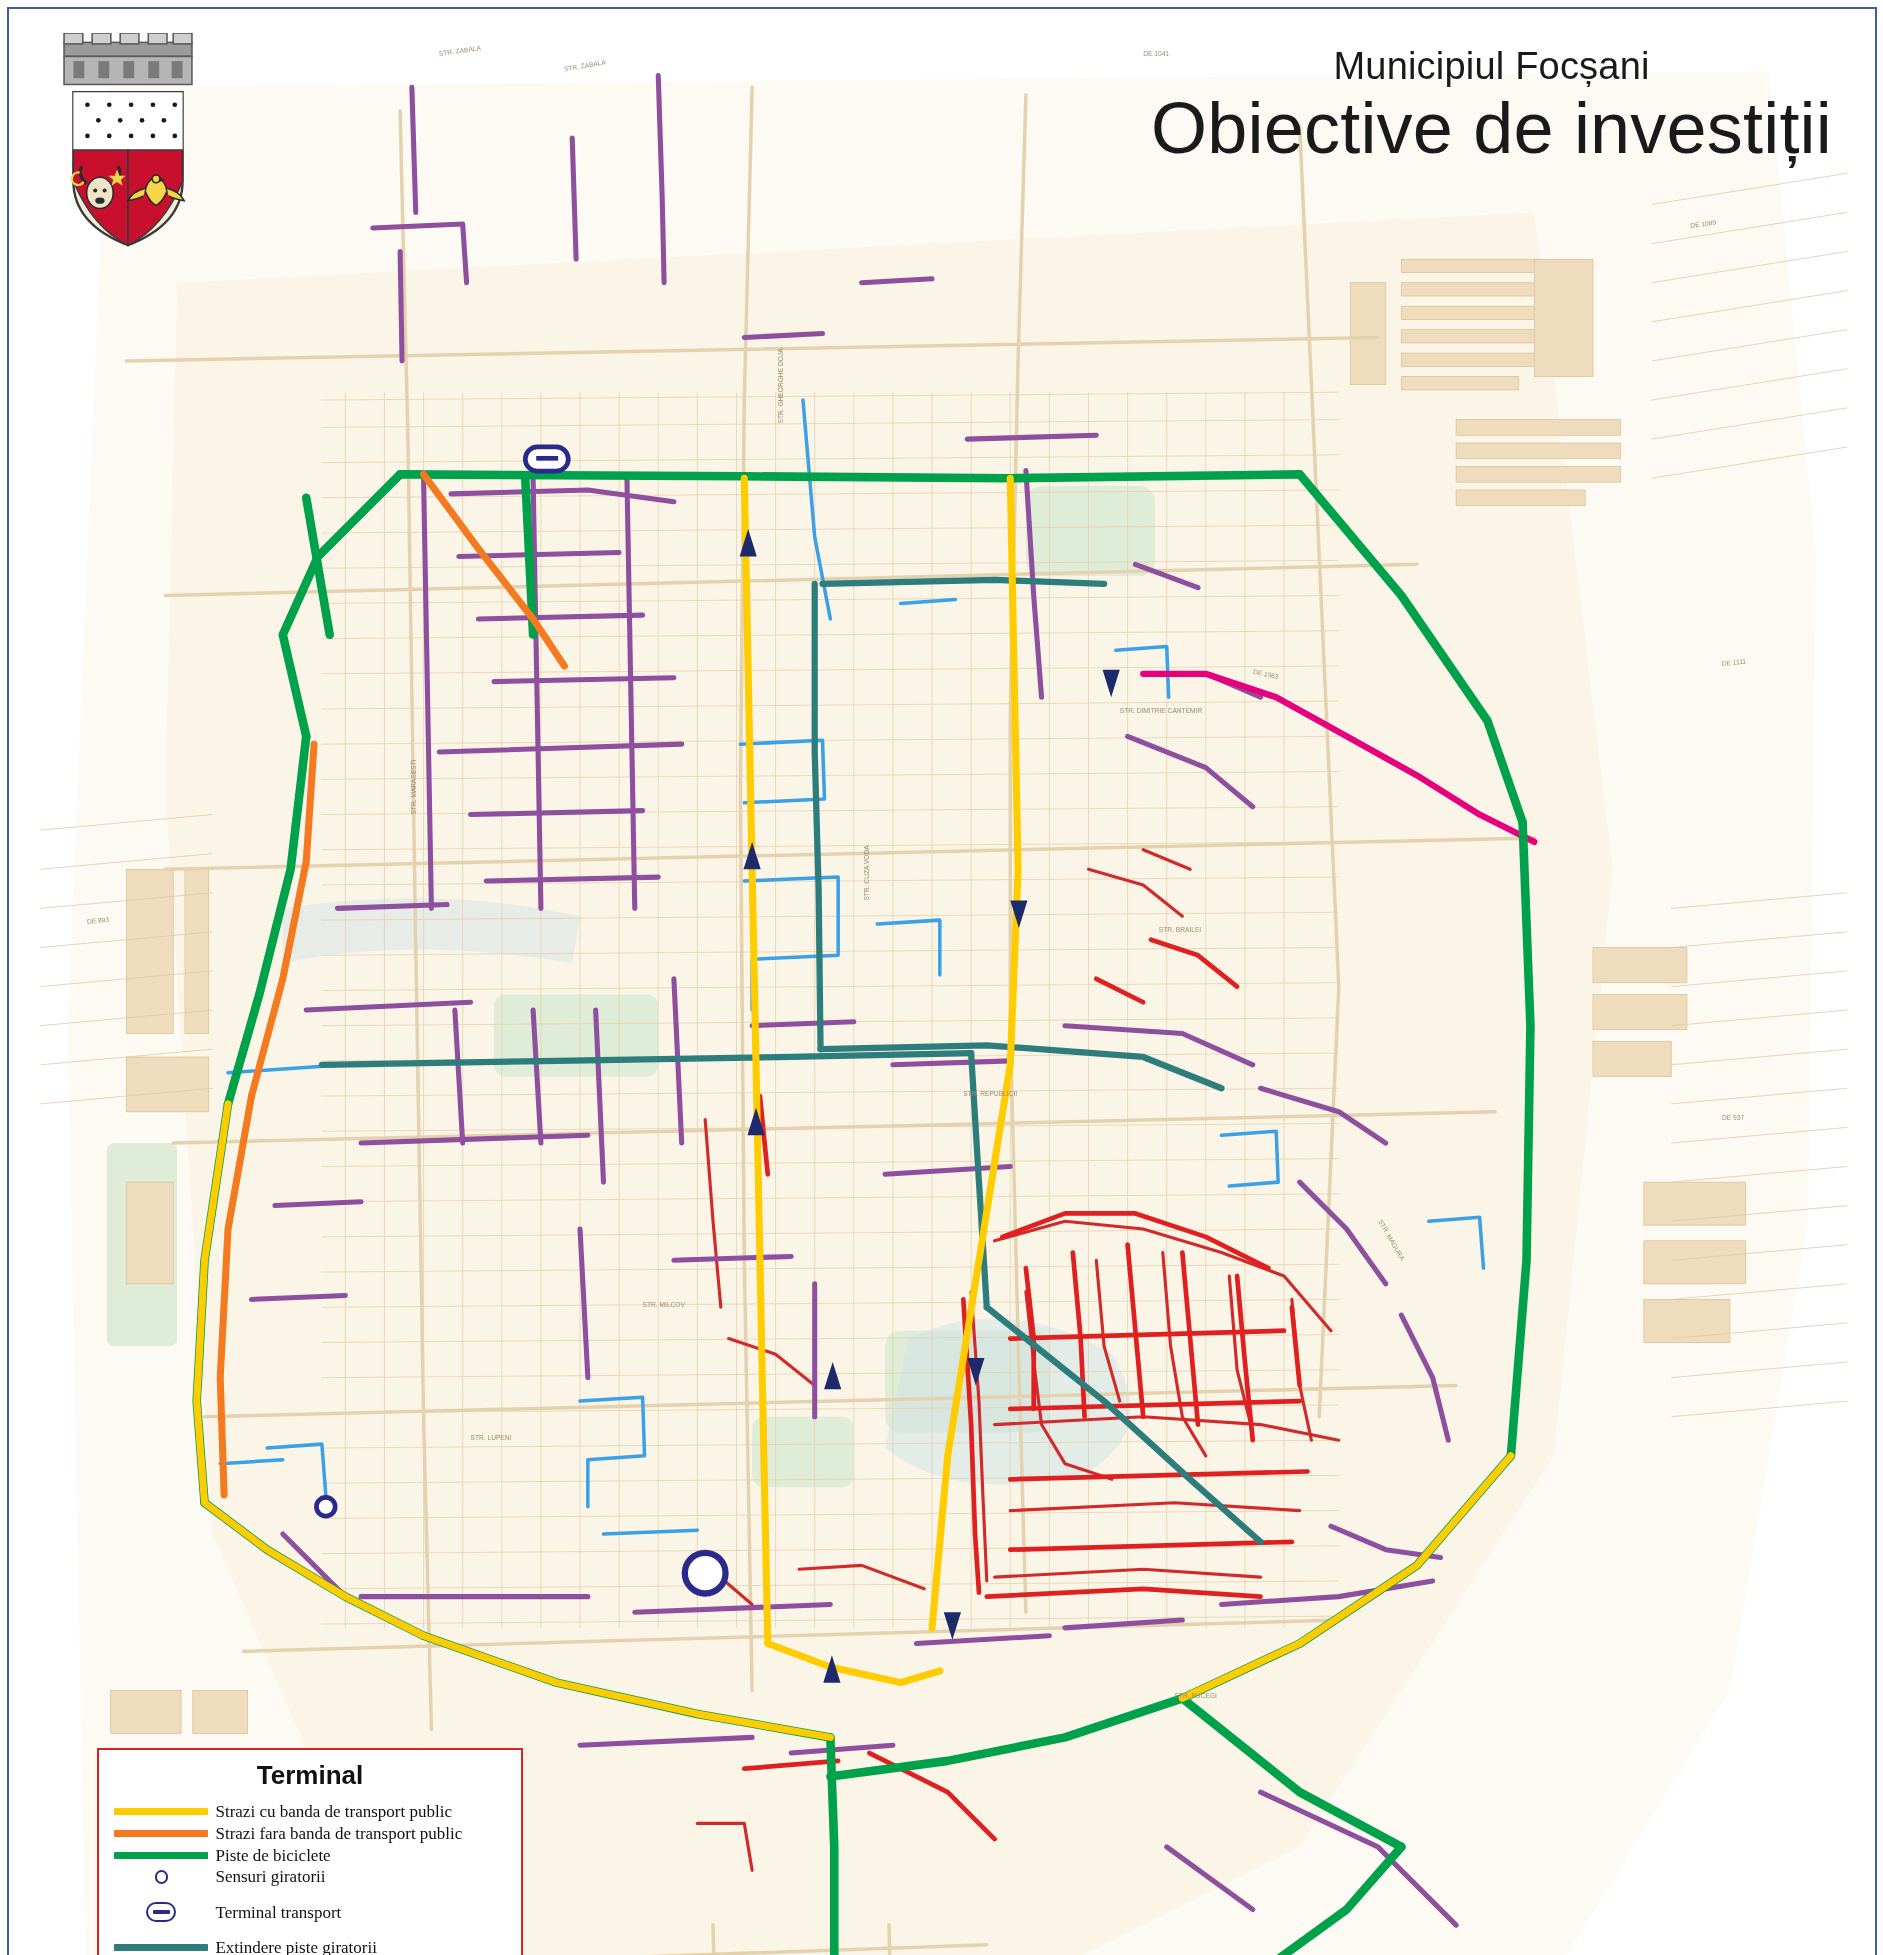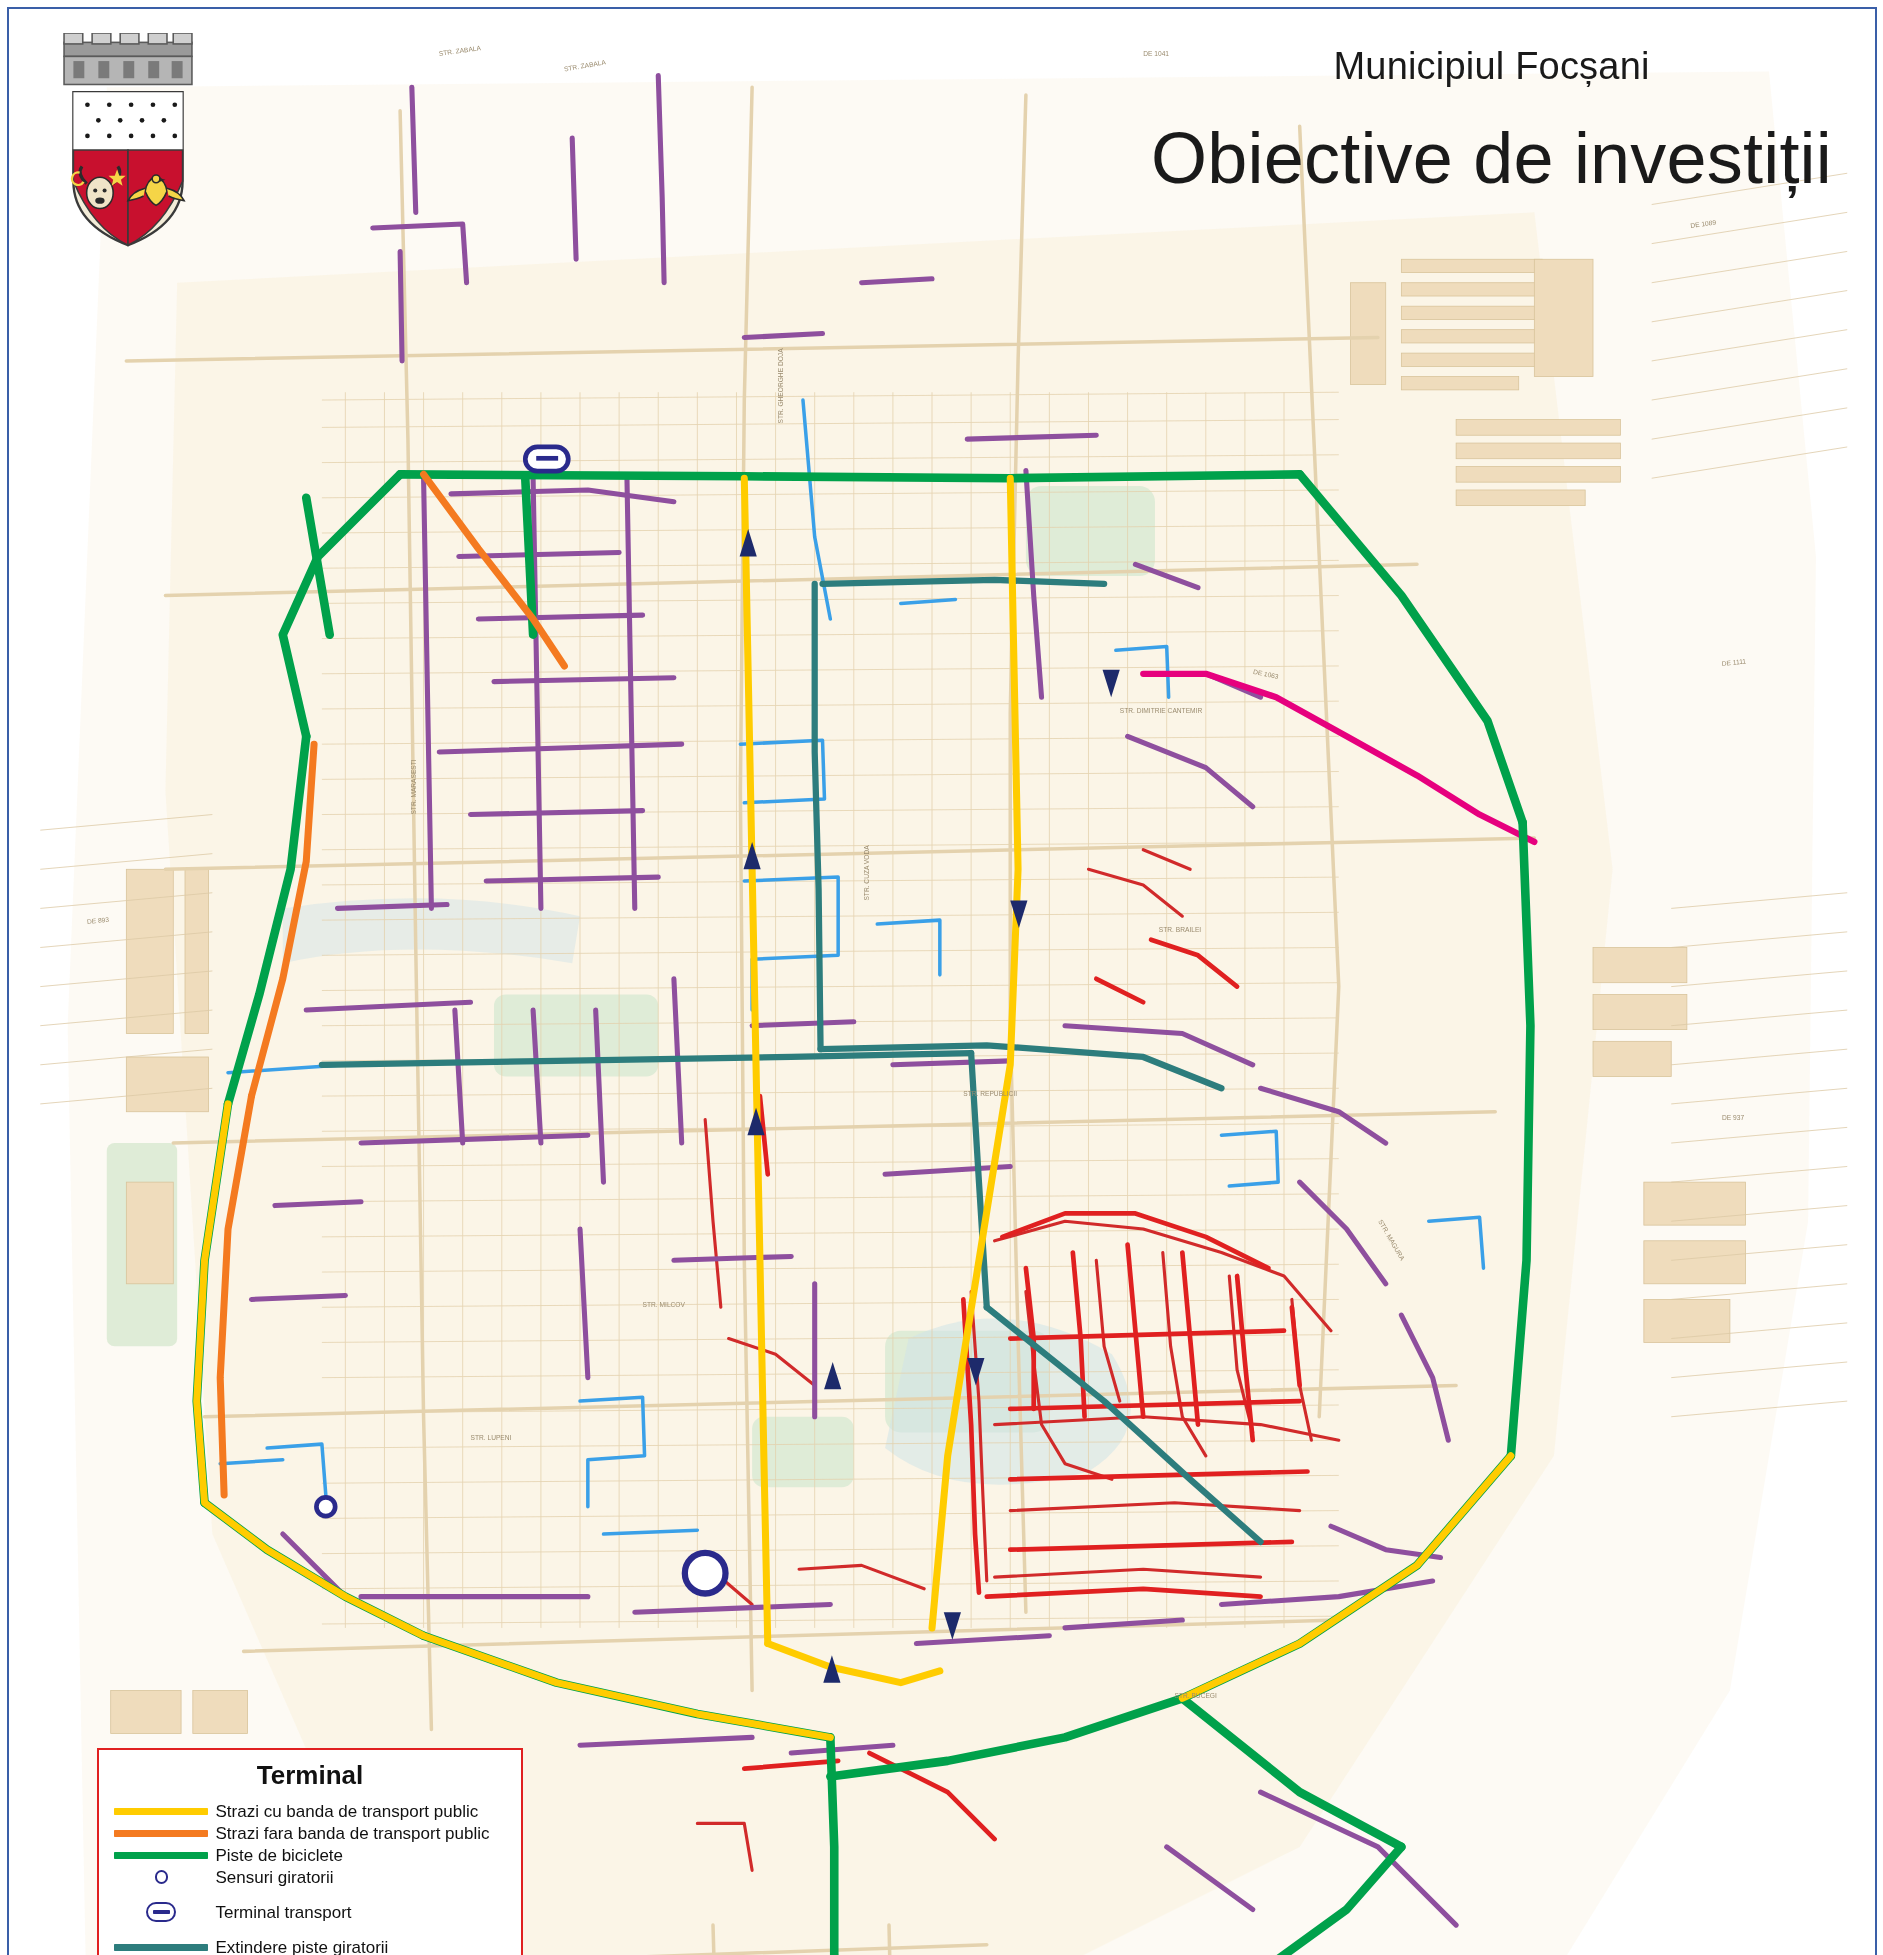--- a/index.html
+++ b/index.html
@@ -57,21 +57,20 @@
     font-size: 38px;
     line-height: 1.1;
     font-weight: normal;
     letter-spacing: 0.2px;
   }
   .header .line2 {
     font-size: 72px;
     line-height: 1.12;
     font-weight: normal;
     letter-spacing: 0.2px;
-    margin-top: 30px;
   }
 
   
   .coat-of-arms {
     position: absolute;
     left: 41px;
     top: 23.5px;
     width: 156px;
     height: 219px;
   }
@@ -90,23 +89,24 @@
   }
   .legend-title {
     text-align: center;
     font-size: 26px;
     font-weight: bold;
     color: #111;
     margin: 3.1px 0 10.2px 0;
   }
   .legend-row {
     display: flex;
-    align-items: flex-end;
+    align-items: center;
     margin-bottom: 1.6px;
     min-height: 20.3px;
+    font-family: Liberation Serif, serif;
   }
   .legend-row.tight { min-height: 17px; }
   .legend-swatch {
     flex: 0 0 104px;
     height: 20.3px;
     display: flex;
     align-items: center;
     justify-content: center;
     position: relative;
   }

